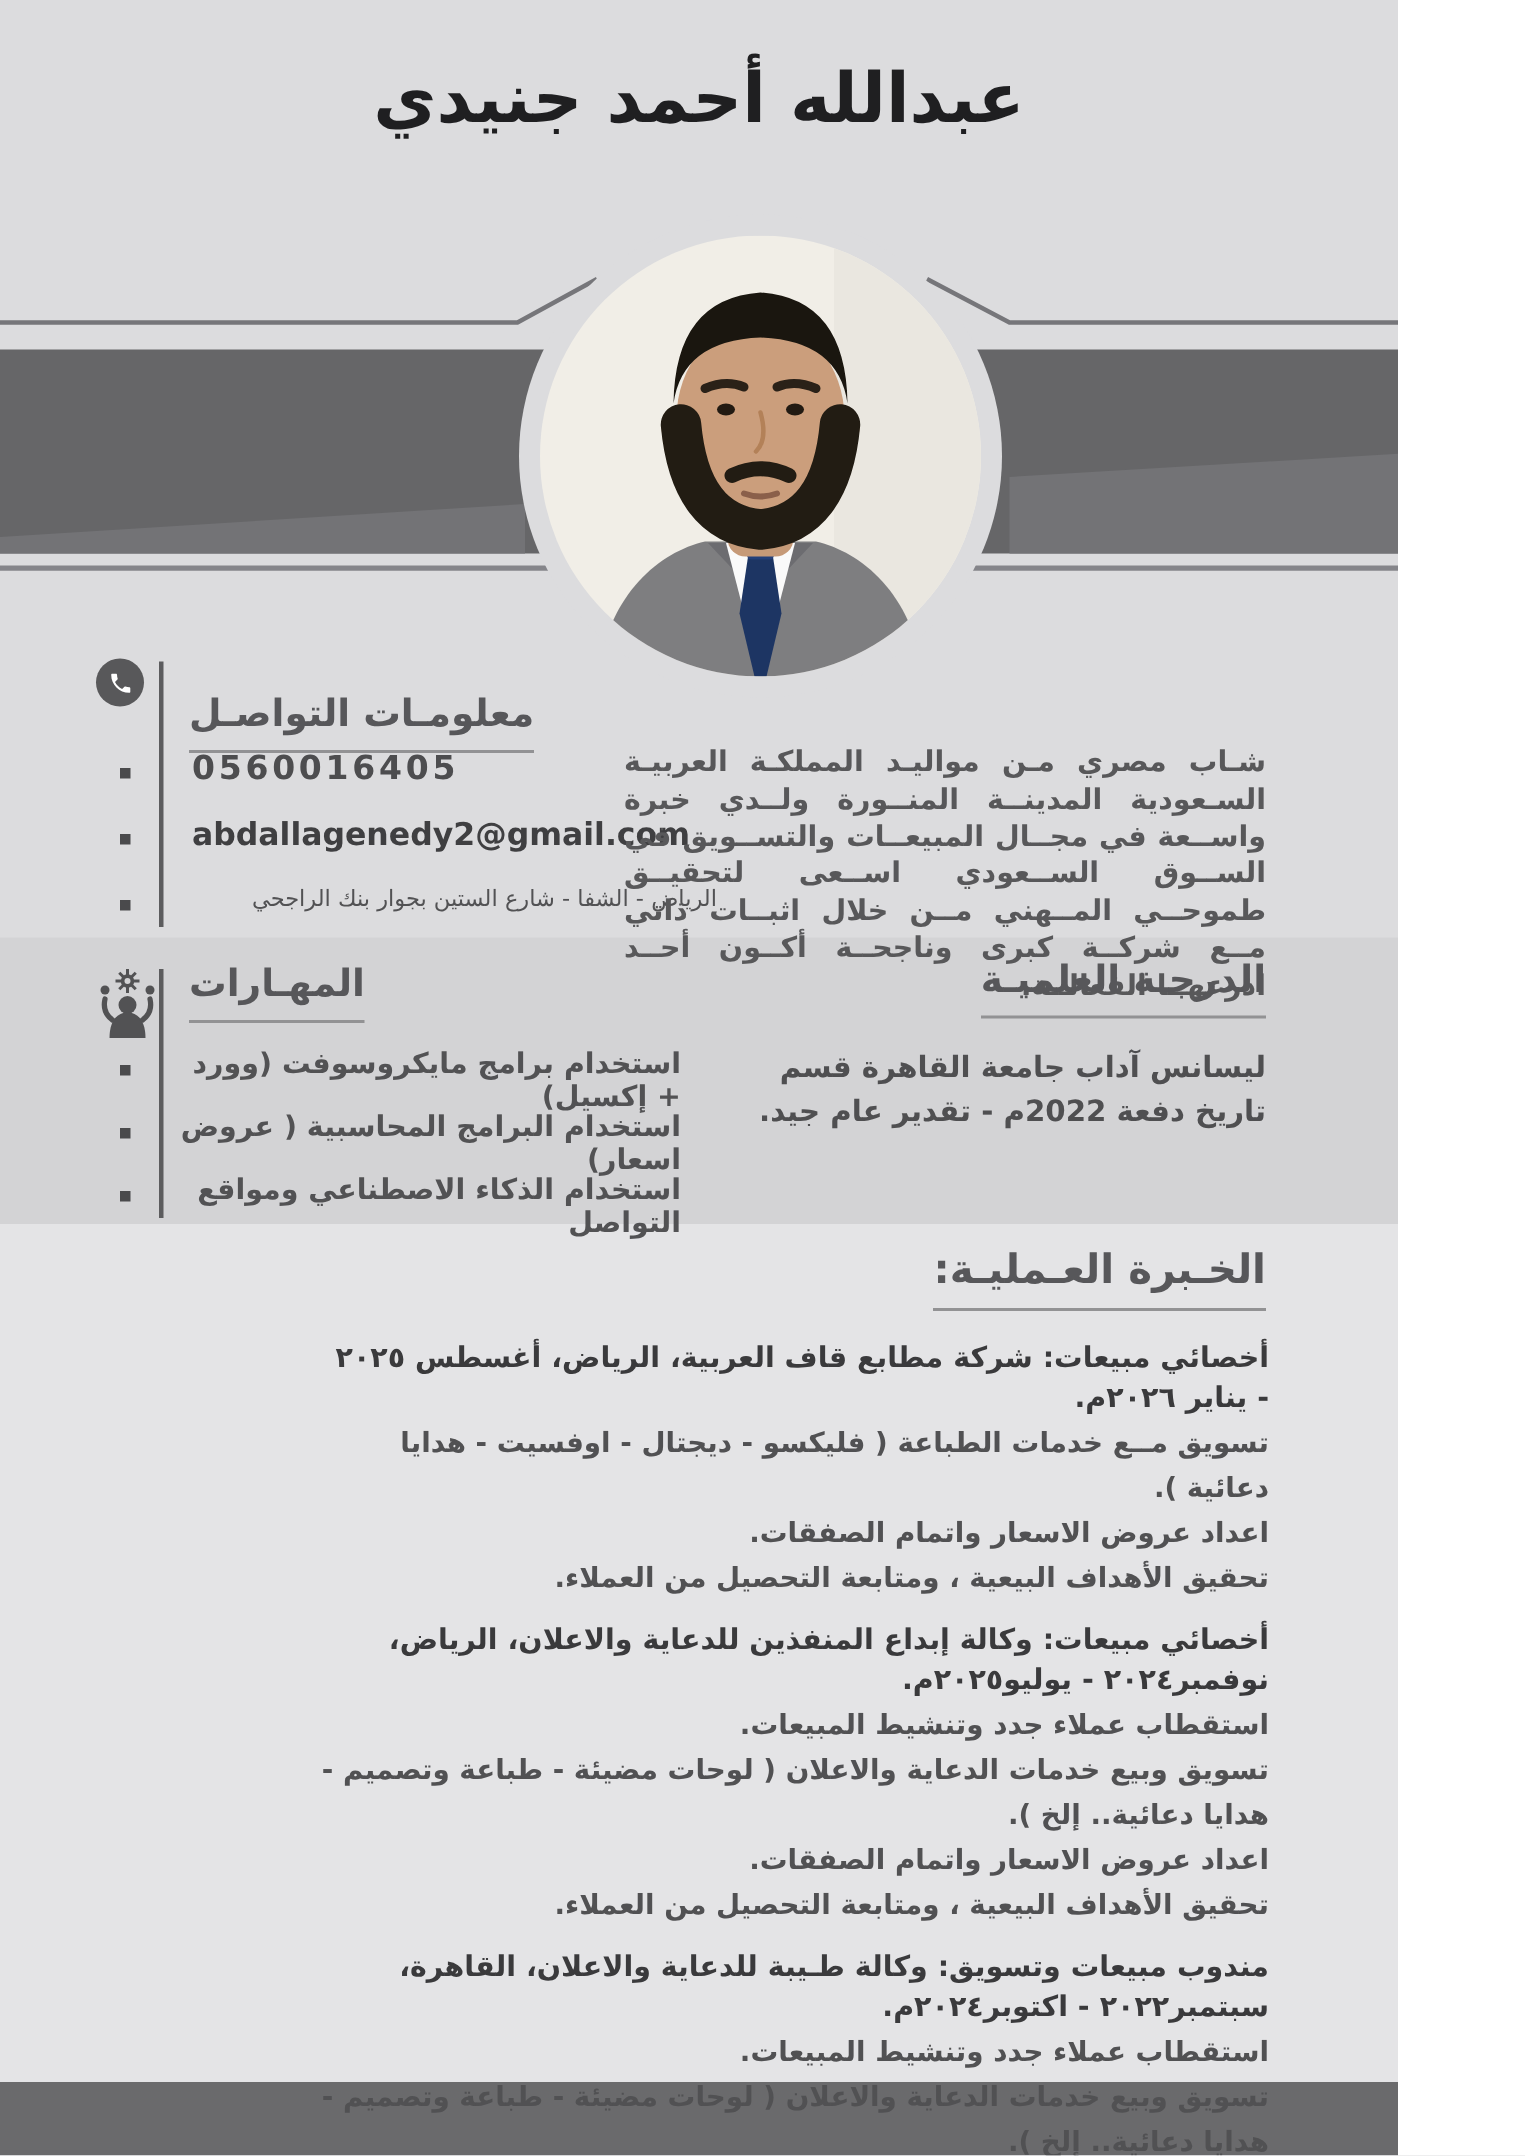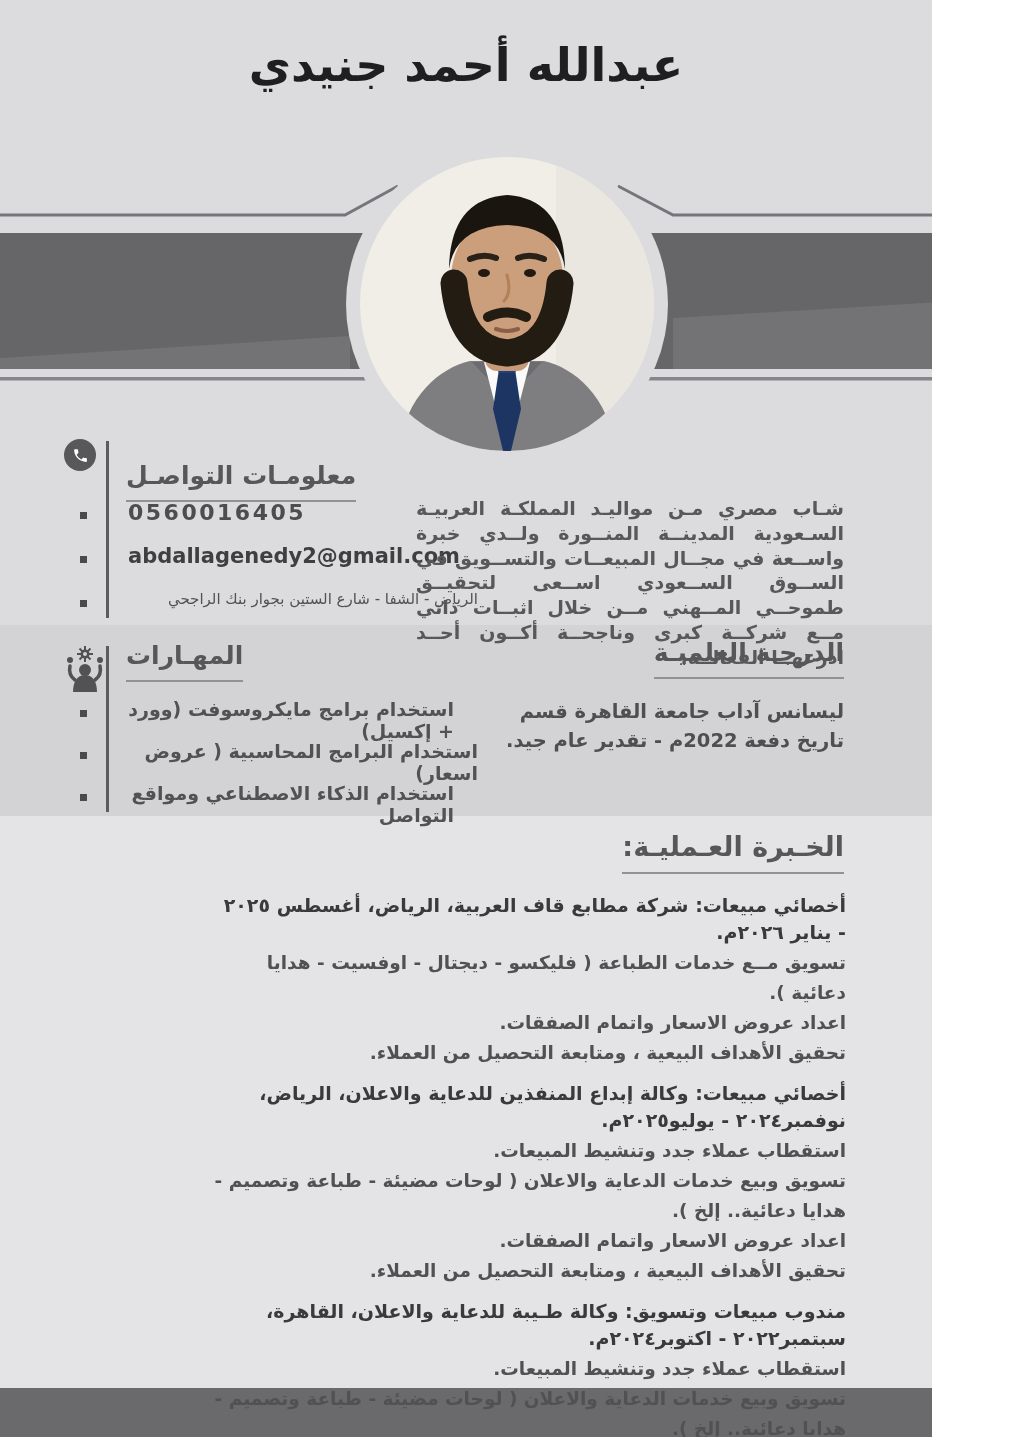--- a/index.html
+++ b/index.html
@@ -144,21 +144,21 @@
       <path d="M13,36 Q6,31 8,22" fill="none" stroke-width="3.5" stroke-linecap="round"></path>
       <path d="M33,36 Q40,31 38,22" fill="none" stroke-width="3.5" stroke-linecap="round"></path>
     </g>
   </svg>
   <div class="vbar" style="left:106px;top:646px;height:166px;"></div>
   <div class="sec-title" style="left:126px;top:641px;">المهـارات</div>
   <span class="sq" style="left:80px;top:710px;width:7px;height:7px;"></span>
   <span class="sq" style="left:80px;top:752px;width:7px;height:7px;"></span>
   <span class="sq" style="left:80px;top:794px;width:7px;height:7px;"></span>
   <div class="skill-item" style="top:698px;">استخدام برامج مايكروسوفت (وورد + إكسيل)</div>
-  <div class="skill-item" style="top:740px;margin-left:24px;">استخدام البرامج المحاسبية ( عروض اسعار)</div>
+  <div class="skill-item" style="top:740px;">استخدام البرامج المحاسبية ( عروض اسعار)</div>
   <div class="skill-item" style="top:782px;">استخدام الذكاء الاصطناعي ومواقع التواصل</div>
 
   <svg class="flaticon" style="left:948px;top:644px;" width="44" height="40" viewBox="0 0 44 40">
     <polygon points="22,2 44,12 22,22 0,12" fill="#525254"></polygon>
     <path d="M11,17 L11,27 Q22,34 33,27 L33,17 L22,22 Z" fill="#525254"></path>
     <line x1="40" y1="14" x2="40" y2="28" stroke="#525254" stroke-width="2.5"></line>
     <circle cx="40" cy="31" r="3" fill="#525254"></circle>
   </svg>
   <div class="vbar" style="left:944px;top:642px;height:170px;"></div>
   <div class="sec-title" style="right:88px;top:638px;">الدرجـة العلميـة</div>

